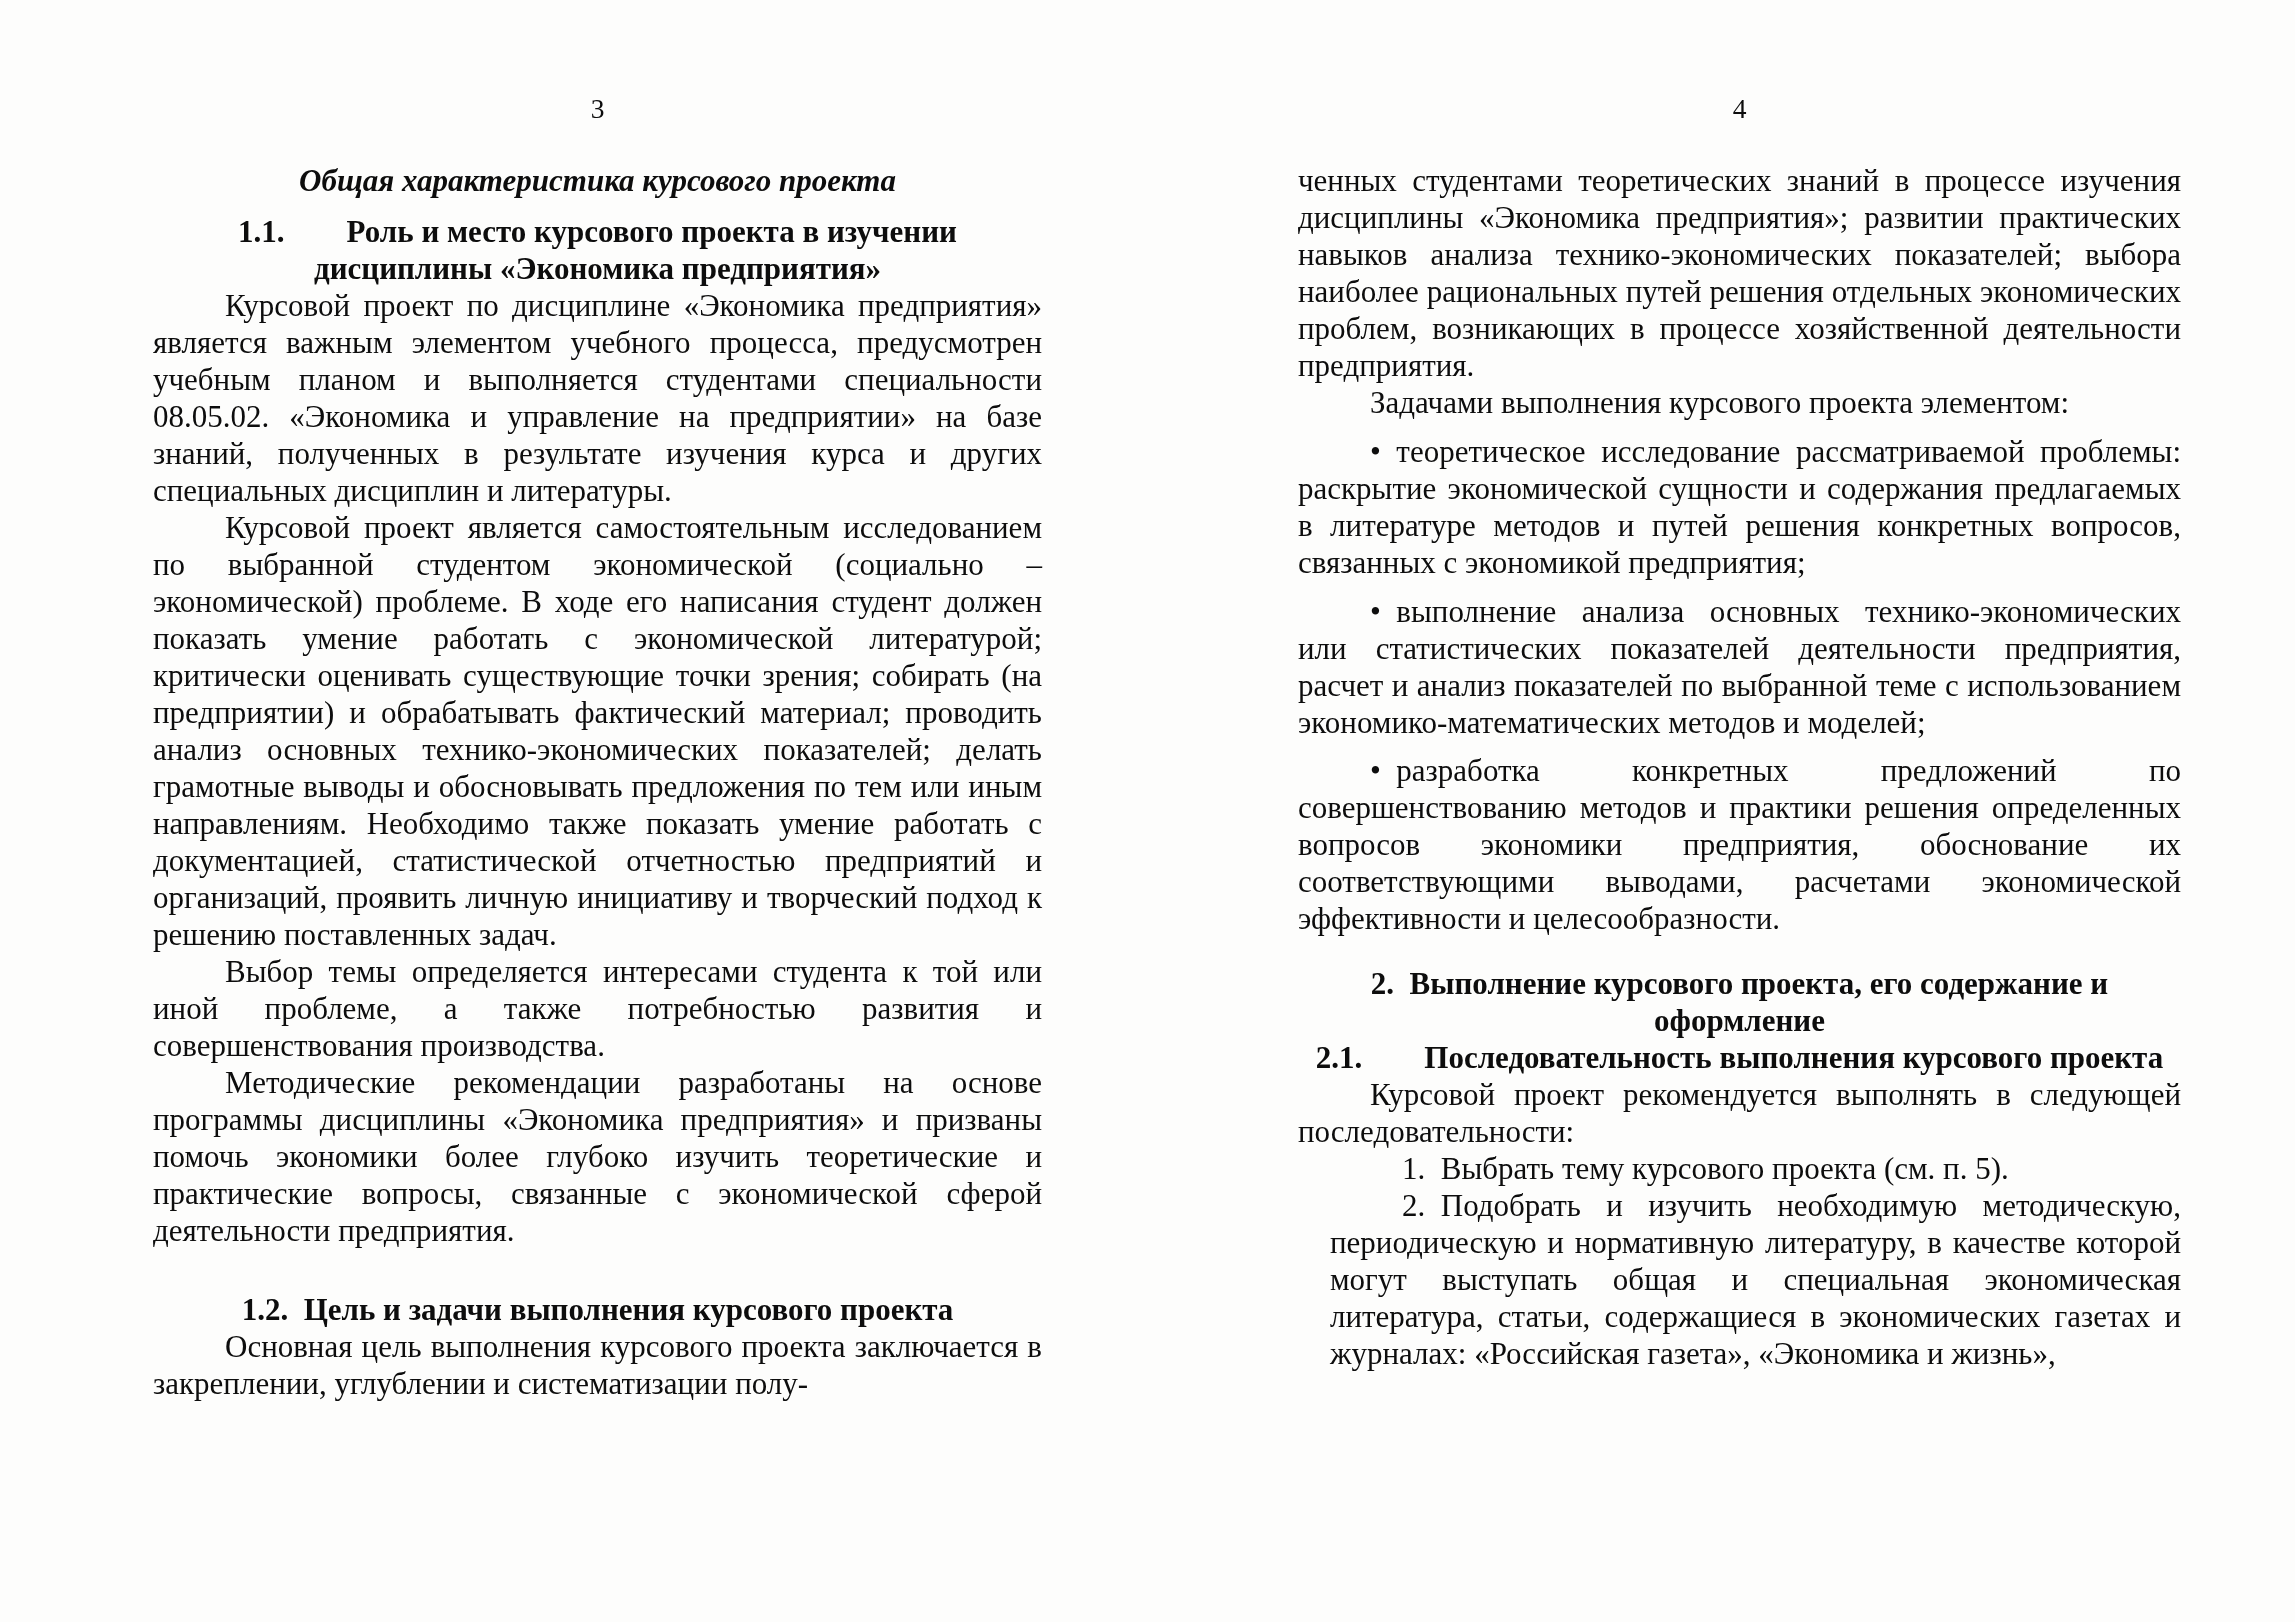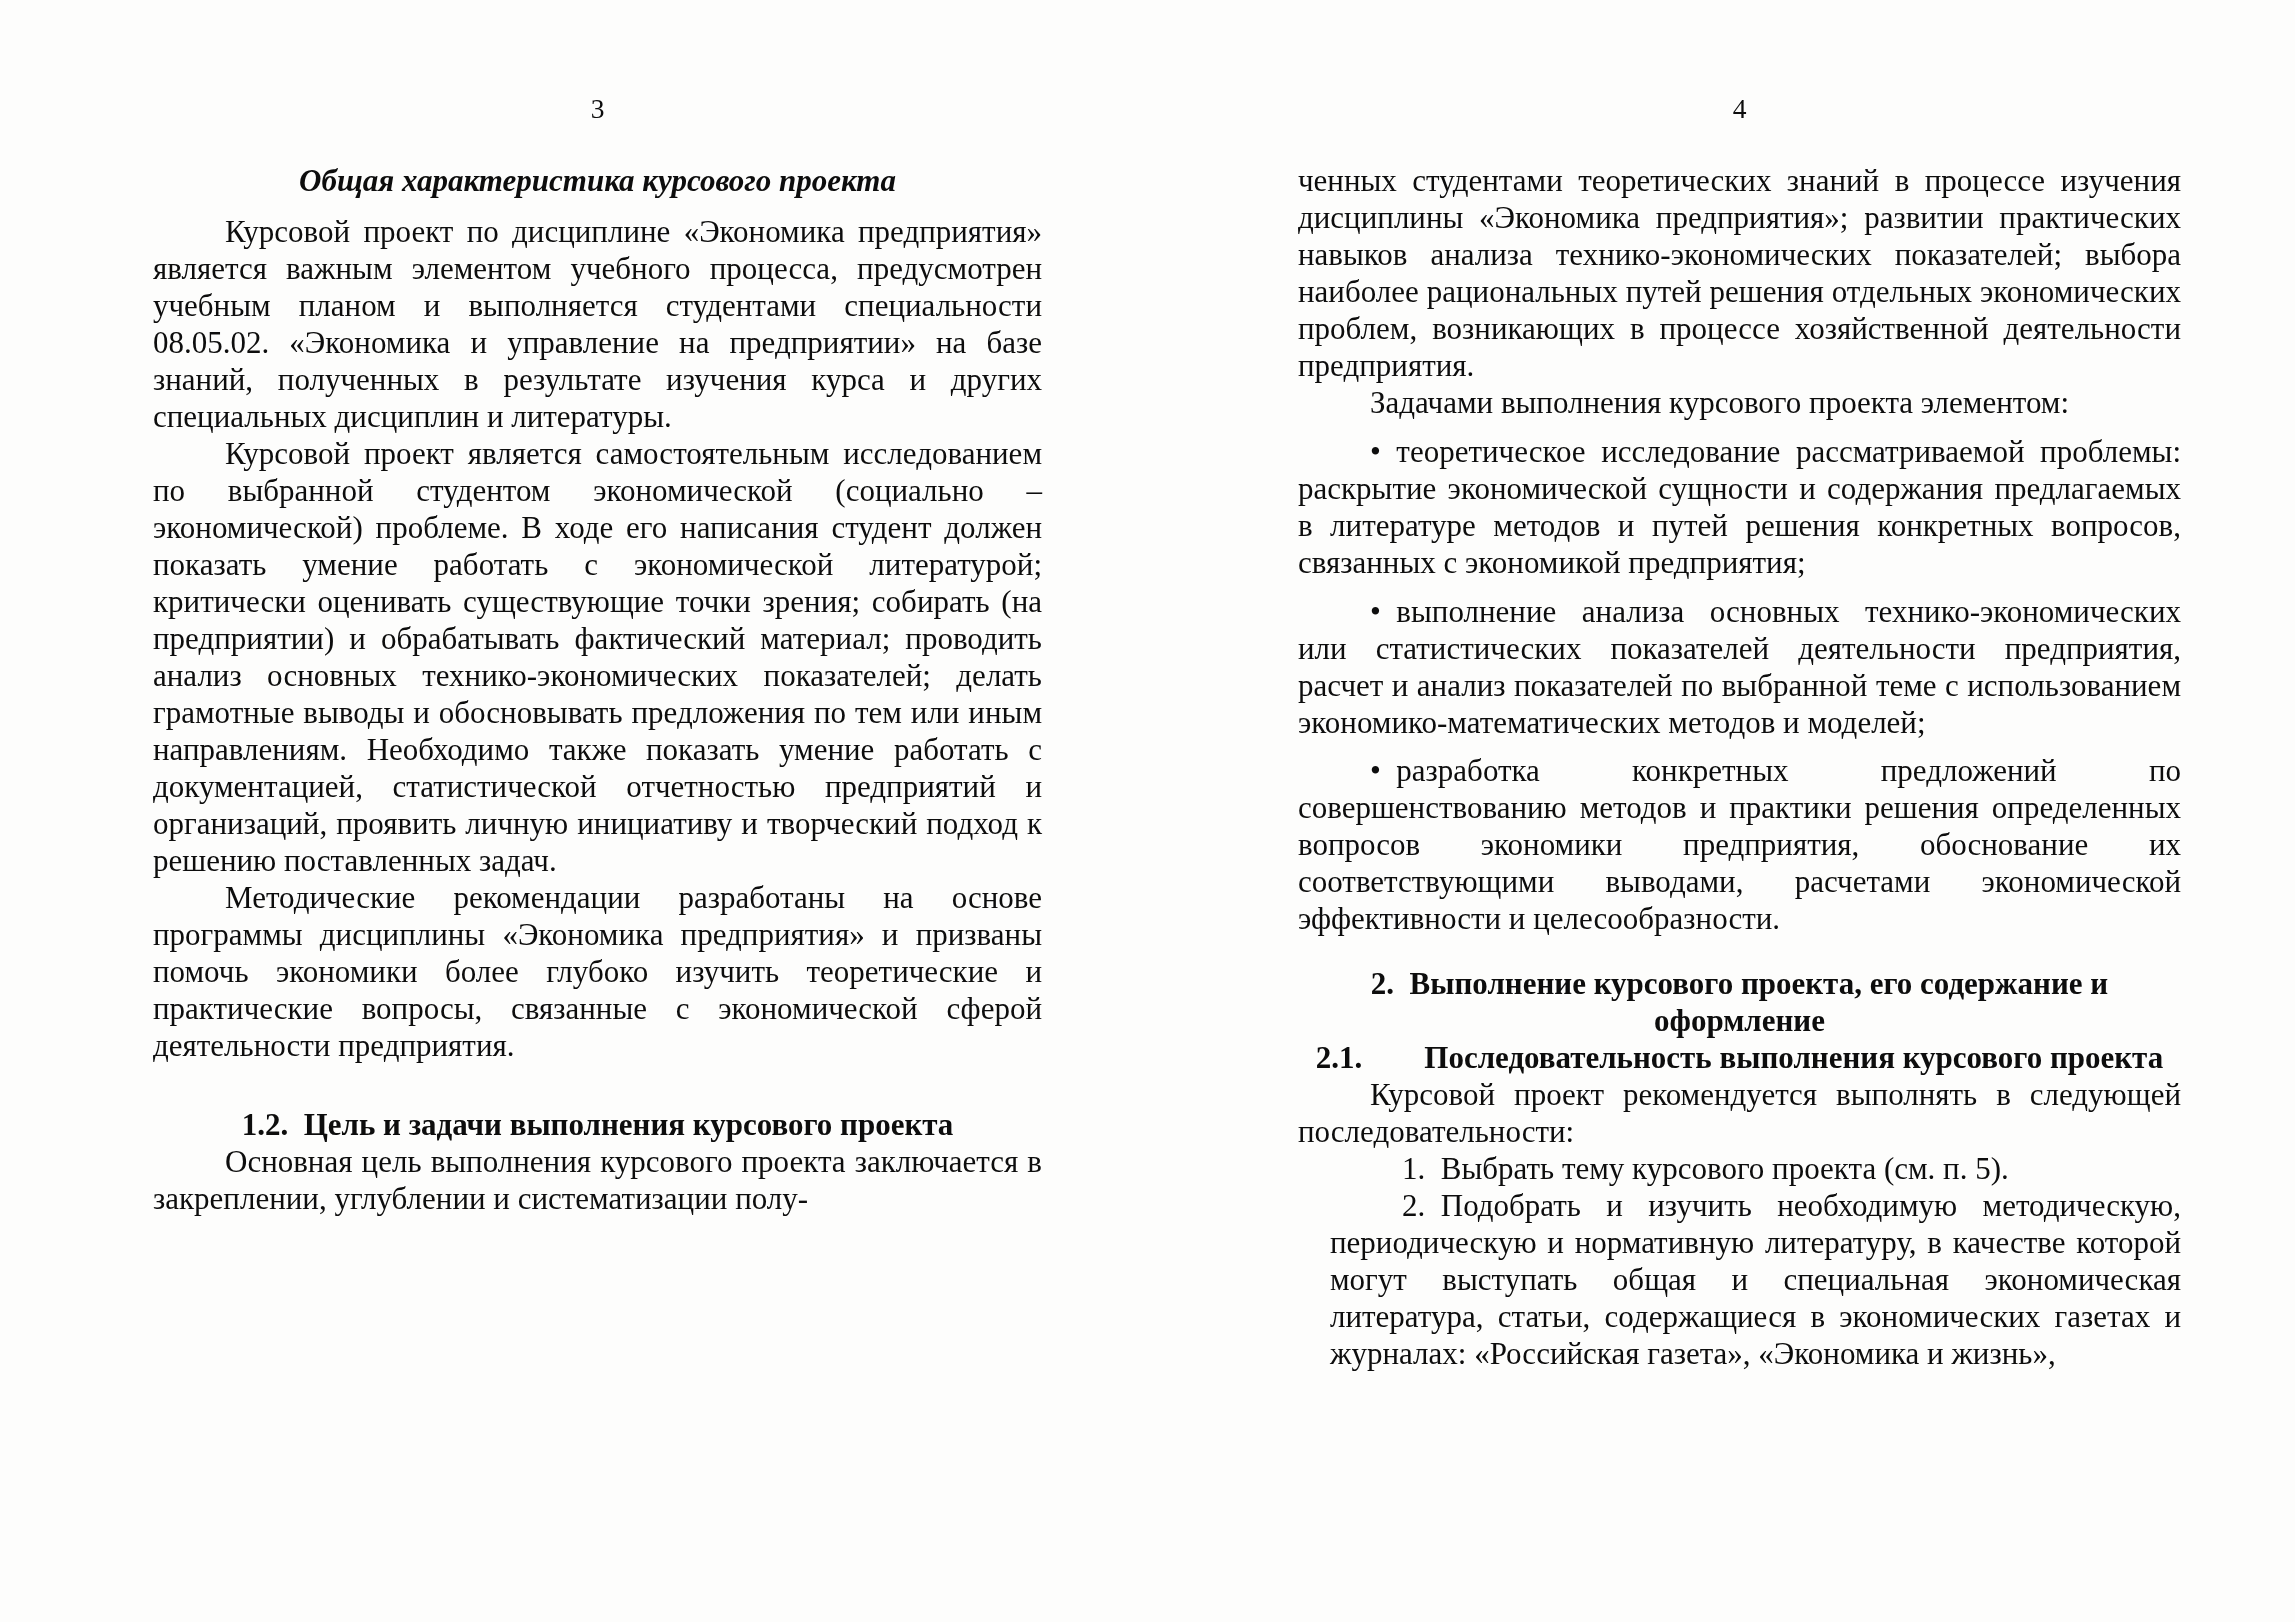--- a/index.html
+++ b/index.html
@@ -49,25 +49,27 @@
 </style>
 </head>
 <body>
 
 <div class="page-col" id="left-col">
   <div class="page-number">3</div>
 
   <div class="content">
     <h1 class="chapter">Общая характеристика курсового проекта</h1>
 
+    <h2 class="section">1.1.  Роль и место курсового проекта в изучении дисциплины «Экономика предприятия»</h2>
 
     <p class="para">Курсовой проект по дисциплине «Экономика предприятия» является важным элементом учебного процесса, предусмотрен учебным планом и выполняется студентами специальности 08.05.02. «Экономика и управление на предприятии» на базе знаний, полученных в результате изучения курса и других специальных дисциплин и литературы.</p>
 
     <p class="para">Курсовой проект является самостоятельным исследованием по выбранной студентом экономической (социально – экономической) проблеме. В ходе его написания студент должен показать умение работать с экономической литературой; критически оценивать существующие точки зрения; собирать (на предприятии) и обрабатывать фактический материал; проводить анализ основных технико-экономических показателей; делать грамотные выводы и обосновывать предложения по тем или иным направлениям. Необходимо также показать умение работать с документацией, статистической отчетностью предприятий и организаций, проявить личную инициативу и творческий подход к решению поставленных задач.</p>
 
+    <p class="para">Выбор темы определяется интересами студента к той или иной проблеме, а также потребностью развития и совершенствования производства.</p>
 
     <p class="para">Методические рекомендации разработаны на основе программы дисциплины «Экономика предприятия» и призваны помочь экономики более глубоко изучить теоретические и практические вопросы, связанные с экономической сферой деятельности предприятия.</p>
 
     <h2 class="section gap-top-lg">1.2. Цель и задачи выполнения курсового проекта</h2>
 
     <p class="para">Основная цель выполнения курсового проекта заключается в закреплении, углублении и систематизации полу-</p>
   </div>
 </div>
 
 <div class="page-col" id="right-col">

